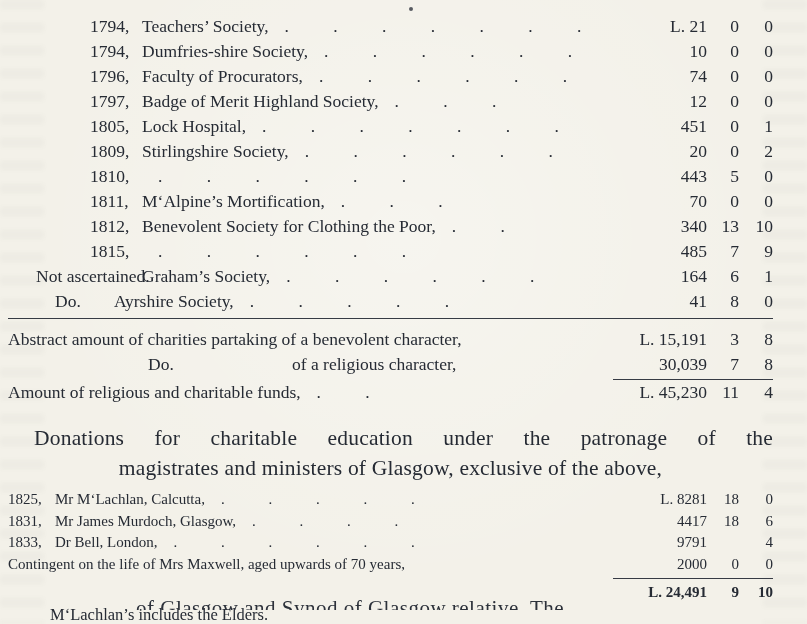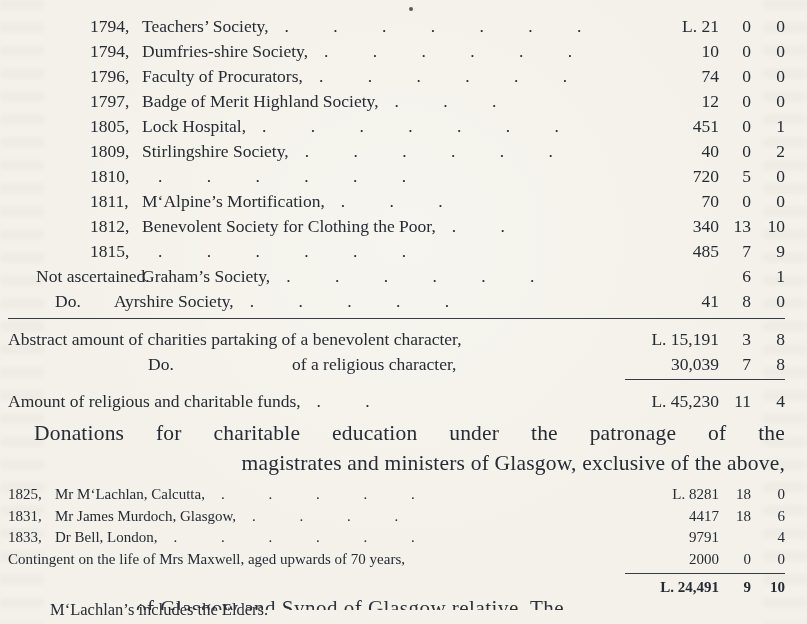--- a/index.html
+++ b/index.html
@@ -4,21 +4,21 @@
 <style>
   * { box-sizing: border-box; }
   html, body { margin: 0; padding: 0; background: #d8d5cc; }
   .page {
     width: 807px; height: 624px; position: relative; overflow: hidden;
     background:
       radial-gradient(ellipse at 50% 38%, rgba(255,255,255,0.28), rgba(0,0,0,0) 65%),
       #f3f1e9;
     color: #262b34;
     font-family: "Liberation Serif", serif;
-    padding: 14px 22px 0 8px;
+    padding: 14px 34px 0 8px;
   }
   .bleed { position: absolute; top: 0; bottom: 0; width: 44px; pointer-events: none; opacity: .5;
     background: repeating-linear-gradient(180deg, rgba(108,110,98,.08) 0 9px, rgba(0,0,0,0) 9px 23px);
     filter: blur(2px); }
   .bleed.left { left: 0; } .bleed.right { right: 0; }
   .speck { position: absolute; top: 7px; left: 409px; width: 4px; height: 4px; border-radius: 50%;
     background: #3c4149; opacity: .85; }
 
   .row { display: flex; align-items: baseline; font-size: 17.5px; line-height: 25px; white-space: nowrap; }
   .prefix, .label, .amt { flex: none; }
@@ -28,25 +28,25 @@
   .pounds { width: 110px; } .sh { width: 32px; } .pe { width: 34px; }
 
   .r-year .prefix { margin-left: 82px; width: 52px; }
   .r-na   .prefix { margin-left: 28px; width: 106px; }
   .r-do   .prefix { margin-left: 47px; width: 59px; }
 
   .rule-full  { border-top: 1.7px solid #363b44; margin: 4px 0 8px 0; }
   .rule-short { border-top: 1.7px solid #363b44; width: 160px; margin: 2px 0 0 auto; }
 
   .abstract .prefix-do { margin-left: 140px; width: 144px; flex: none; }
-  .total-row { margin-top: 9px; }
-
-  .para { margin: 4px 0 6px 0; font-size: 21.5px; line-height: 30px; letter-spacing: .2px; }
+  .total-row { }
+
+  .para { margin: 18px 0 6px 0; font-size: 21.5px; line-height: 30px; letter-spacing: .2px; }
   .para .l1 { text-indent: 26px; text-align: justify; text-align-last: justify; }
-  .para .l2 { text-align: right; }
+  .para .l2 { text-align: center; }
 
   .don .row { font-size: 15px; line-height: 21.5px; }
   .don .prefix { width: 47px; }
   .don .rule-short { margin-top: 3px; }
   .total-don { margin-top: 3px; line-height: 22px; font-weight: bold; }
   .spacer { flex: 1 1 auto; min-width: 0; }
 
   .footnote { margin: 2px 0 0 42px; font-size: 16.5px; line-height: 18px; font-family: Liberation Serif, serif; }
 
   .cutoff { position: absolute; left: 8px; right: 22px; bottom: 14px; height: 10px; overflow: hidden; }
@@ -99,28 +99,28 @@
       <span class="label">Lock Hospital,</span>
       <span class="dots">. . . . . . .</span>
       <span class="amt pounds">451</span>
       <span class="amt sh">0</span>
       <span class="amt pe">1</span>
     </div>
     <div class="row r-year">
       <span class="prefix">1809,</span>
       <span class="label">Stirlingshire Society,</span>
       <span class="dots">. . . . . .</span>
-      <span class="amt pounds">40</span>
+      <span class="amt pounds">20</span>
       <span class="amt sh">0</span>
       <span class="amt pe">2</span>
     </div>
     <div class="row r-year">
       <span class="prefix">1810,</span>
       <span class="dots">. . . . . .</span>
-      <span class="amt pounds">720</span>
+      <span class="amt pounds">443</span>
       <span class="amt sh">5</span>
       <span class="amt pe">0</span>
     </div>
     <div class="row r-year">
       <span class="prefix">1811,</span>
       <span class="label">M‘Alpine’s Mortification,</span>
       <span class="dots">. . .</span>
       <span class="amt pounds">70</span>
       <span class="amt sh">0</span>
       <span class="amt pe">0</span>
@@ -137,20 +137,21 @@
       <span class="prefix">1815,</span>
       <span class="dots">. . . . . .</span>
       <span class="amt pounds">485</span>
       <span class="amt sh">7</span>
       <span class="amt pe">9</span>
     </div>
     <div class="row r-na">
       <span class="prefix">Not ascertained.</span>
       <span class="label">Graham’s Society,</span>
       <span class="dots">. . . . . .</span>
+      <span class="amt pounds">164</span>
       <span class="amt sh">6</span>
       <span class="amt pe">1</span>
     </div>
     <div class="row r-do">
       <span class="prefix">Do.</span>
       <span class="label">Ayrshire Society,</span>
       <span class="dots">. . . . .</span>
       <span class="amt pounds">41</span>
       <span class="amt sh">8</span>
       <span class="amt pe">0</span>

